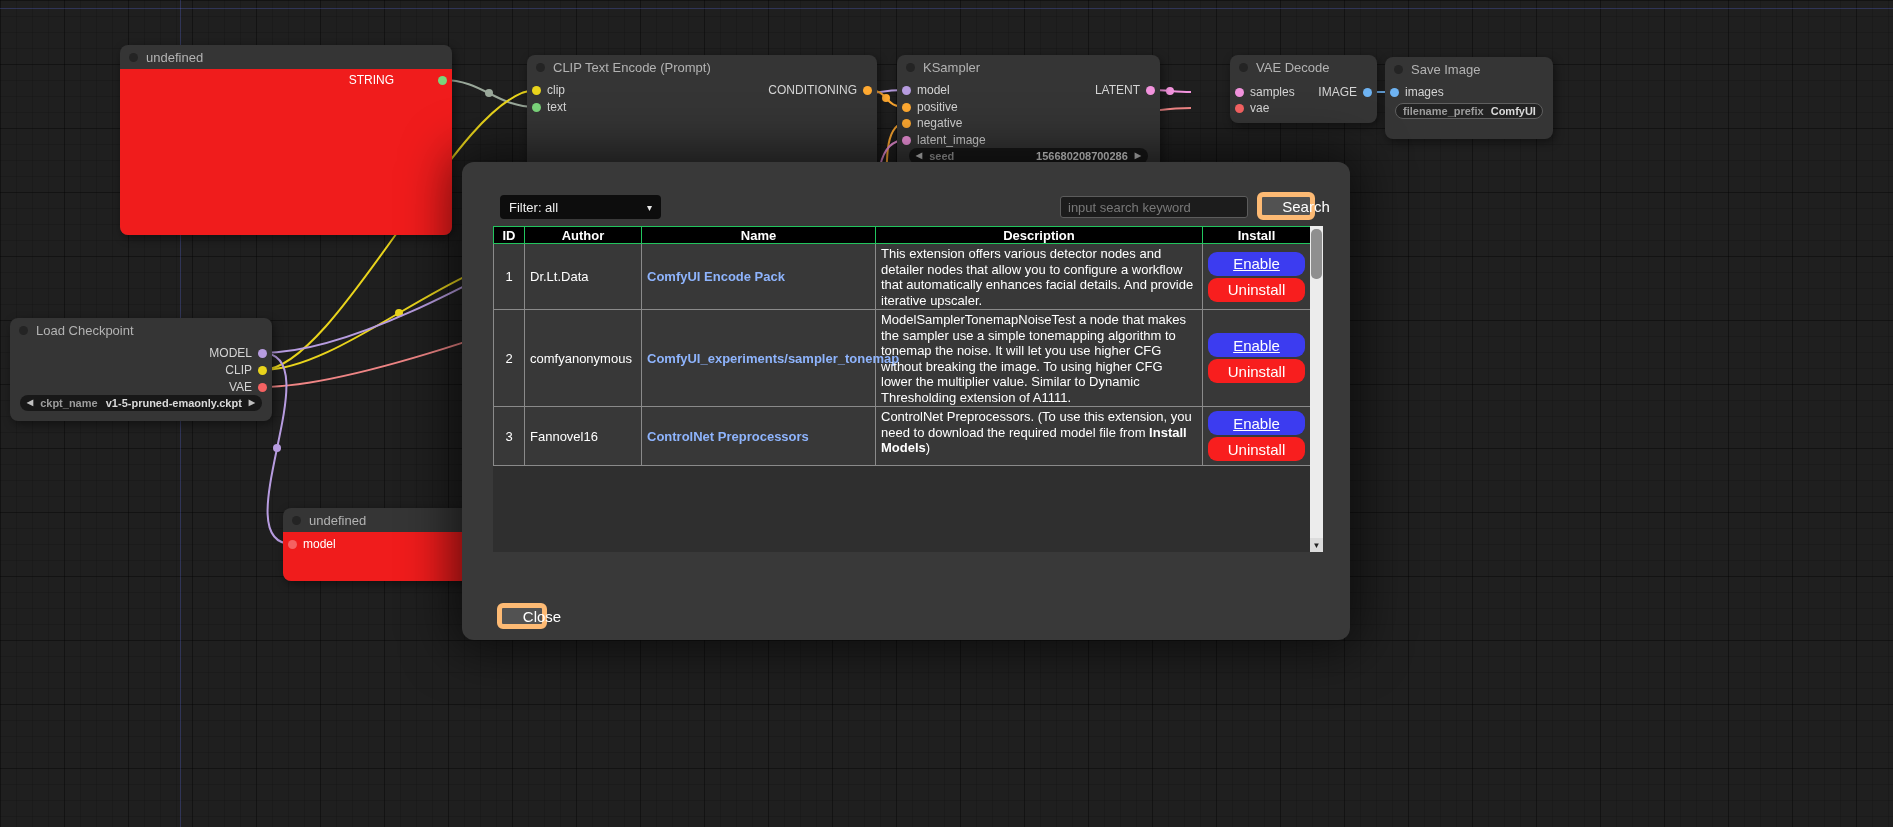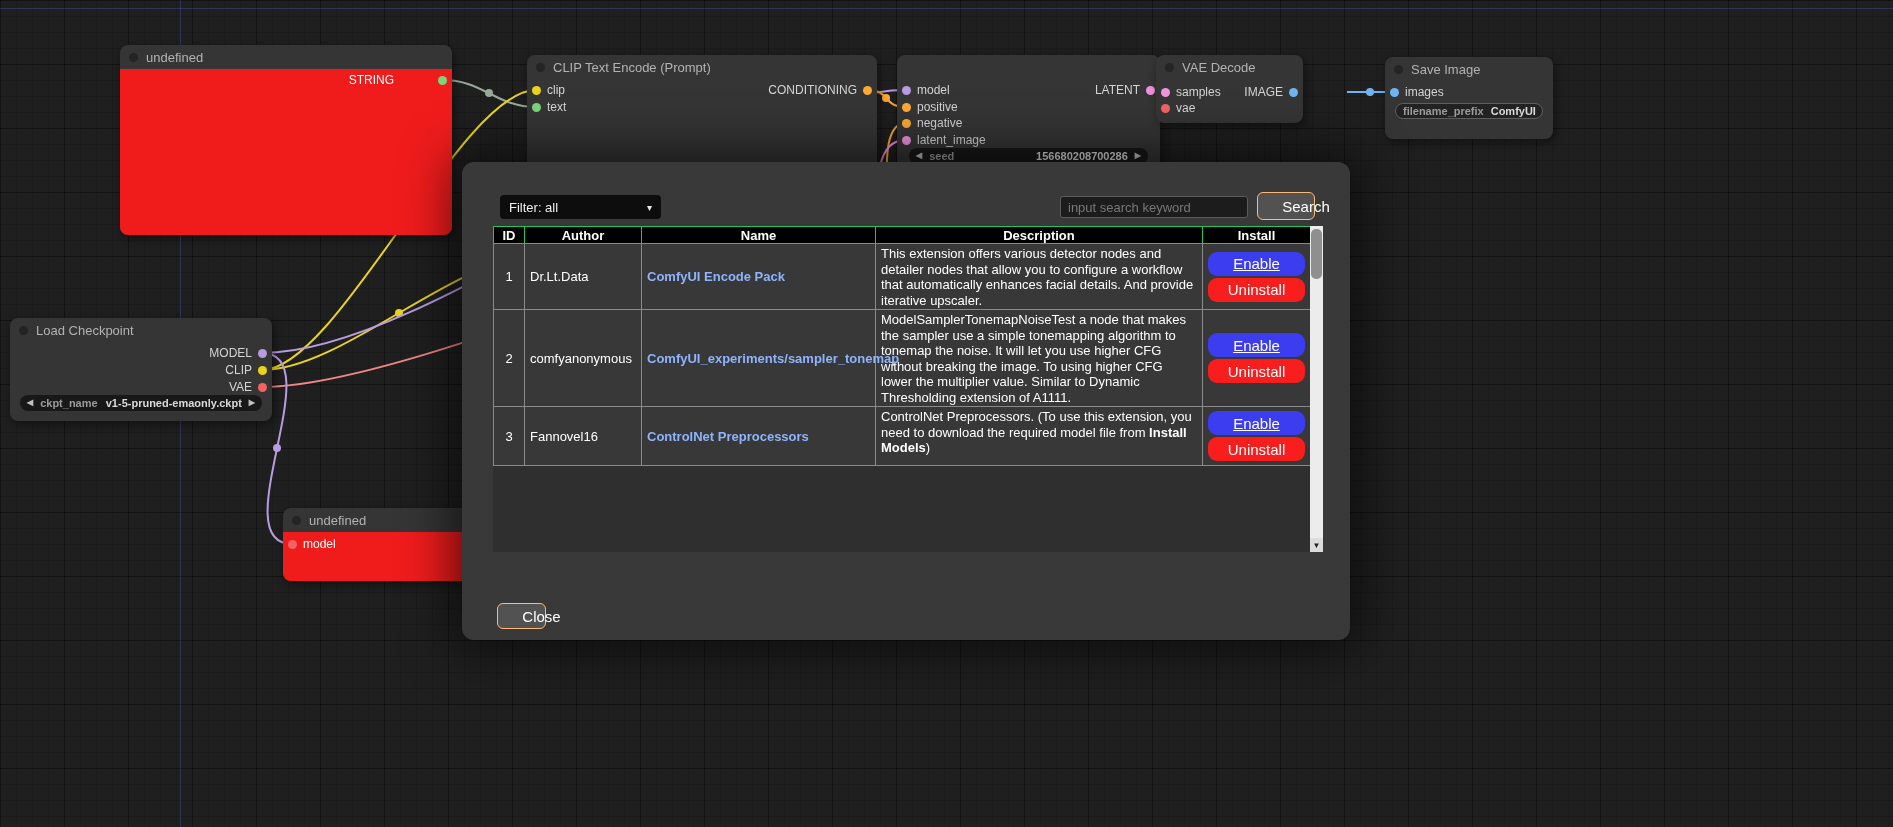--- a/index.html
+++ b/index.html
@@ -33,21 +33,21 @@
   .widget .wvalue{margin-left:auto;color:#dadada;}
   .widget .warrow{color:#c0c0c0;font-size:8px;line-height:1;flex:none;}
   .widget.outlined{background:#222222;border:1px solid #5f5f5f;}
 
   
   .dialog{position:absolute;left:462px;top:162px;width:888px;height:478px;background:#393939;border-radius:12px;box-shadow:0 0 50px 10px rgba(0,0,0,0.60);}
   .filter-select{position:absolute;left:38px;top:33px;width:161px;height:24px;background:#0d0d0d;border-radius:4px;color:#efefef;font-size:13px;display:flex;align-items:center;justify-content:space-between;padding:0 9px;cursor:pointer;}
   .filter-select .caret{font-size:10px;color:#e8e8e8;}
   .search-input{position:absolute;left:598px;top:34px;width:188px;height:22px;background:#1c1c1c;border:1px solid #5c5c5c;border-radius:3px;color:#dcdcdc;font-size:13px;padding:0 7px;outline:none;font-family:inherit;}
   .search-input::placeholder{color:#787878;}
-  .gbtn{background:#525252;border:1px solid #fdba74;border-radius:6px;color:#ffffff;font-size:15px;display:flex;align-items:center;justify-content:center;cursor:pointer;font-family:inherit;padding-left:40px;}
+  .gbtn{background:#525252;border:5px solid #fdba74;border-radius:6px;color:#ffffff;font-size:15px;display:flex;align-items:center;justify-content:center;cursor:pointer;font-family:inherit;padding-left:40px;}
   .search-btn{position:absolute;left:795px;top:30px;width:58px;height:28px;}
   .close-btn{position:absolute;left:35px;top:441px;width:49px;height:26px;}
 
   .table-wrap{position:absolute;left:31px;top:64px;width:830px;height:326px;background:#2f2f2f;}
   table.ext{border-collapse:collapse;table-layout:fixed;width:817px;font-size:13px;color:#ffffff;}
   .ext th{background:#000000;color:#ffffff;font-weight:bold;font-size:13px;height:17px;padding:0 2px;border:1px solid #22c55e;text-align:center;}
   .ext td{border:1px solid #8a8a8a;padding:1px 5px;background:#383838;vertical-align:middle;}
   td.cell-id{text-align:center;}
   td.cell-desc{vertical-align:top;line-height:15.5px;padding-top:2px;}
   a.name-link{color:#8eb4fd;font-weight:bold;text-decoration:none;cursor:pointer;}
@@ -111,20 +111,24 @@
     <span class="sdot" style="background:#7bd57b;"></span>
     <span>text</span>
   </div>
   <div class="slot out" style="top:27px;">
     <span class="sdot" style="background:#ffa931;"></span>
     <span>CONDITIONING</span>
   </div>
 </div>
 
 <div class="node" style="left:897px;top:55px;width:263px;height:150px;">
+  <div class="node-title">
+    <span class="tdot"></span>
+    <span>KSampler</span>
+  </div>
   <div class="slot in" style="top:27px;">
     <span class="sdot" style="background:#b79ce0;"></span>
     <span>model</span>
   </div>
   <div class="slot in" style="top:44px;">
     <span class="sdot" style="background:#ffa931;"></span>
     <span>positive</span>
   </div>
   <div class="slot in" style="top:60px;">
     <span class="sdot" style="background:#ffa931;"></span>
@@ -139,21 +143,21 @@
     <span>LATENT</span>
   </div>
   <div class="widget" style="left:12px;right:12px;top:93px;">
     <span class="warrow">◀</span>
     <span class="wlabel">seed</span>
     <span class="wvalue">156680208700286</span>
     <span class="warrow">▶</span>
   </div>
 </div>
 
-<div class="node" style="left:1156px;top:55px;width:147px;height:68px;">
+<div class="node" style="left:1230px;top:55px;width:147px;height:68px;">
   <div class="node-title">
     <span class="tdot"></span>
     <span>VAE Decode</span>
   </div>
   <div class="slot in" style="top:29px;">
     <span class="sdot" style="background:#f293dd;"></span>
     <span>samples</span>
   </div>
   <div class="slot in" style="top:45px;">
     <span class="sdot" style="background:#f56262;"></span>

